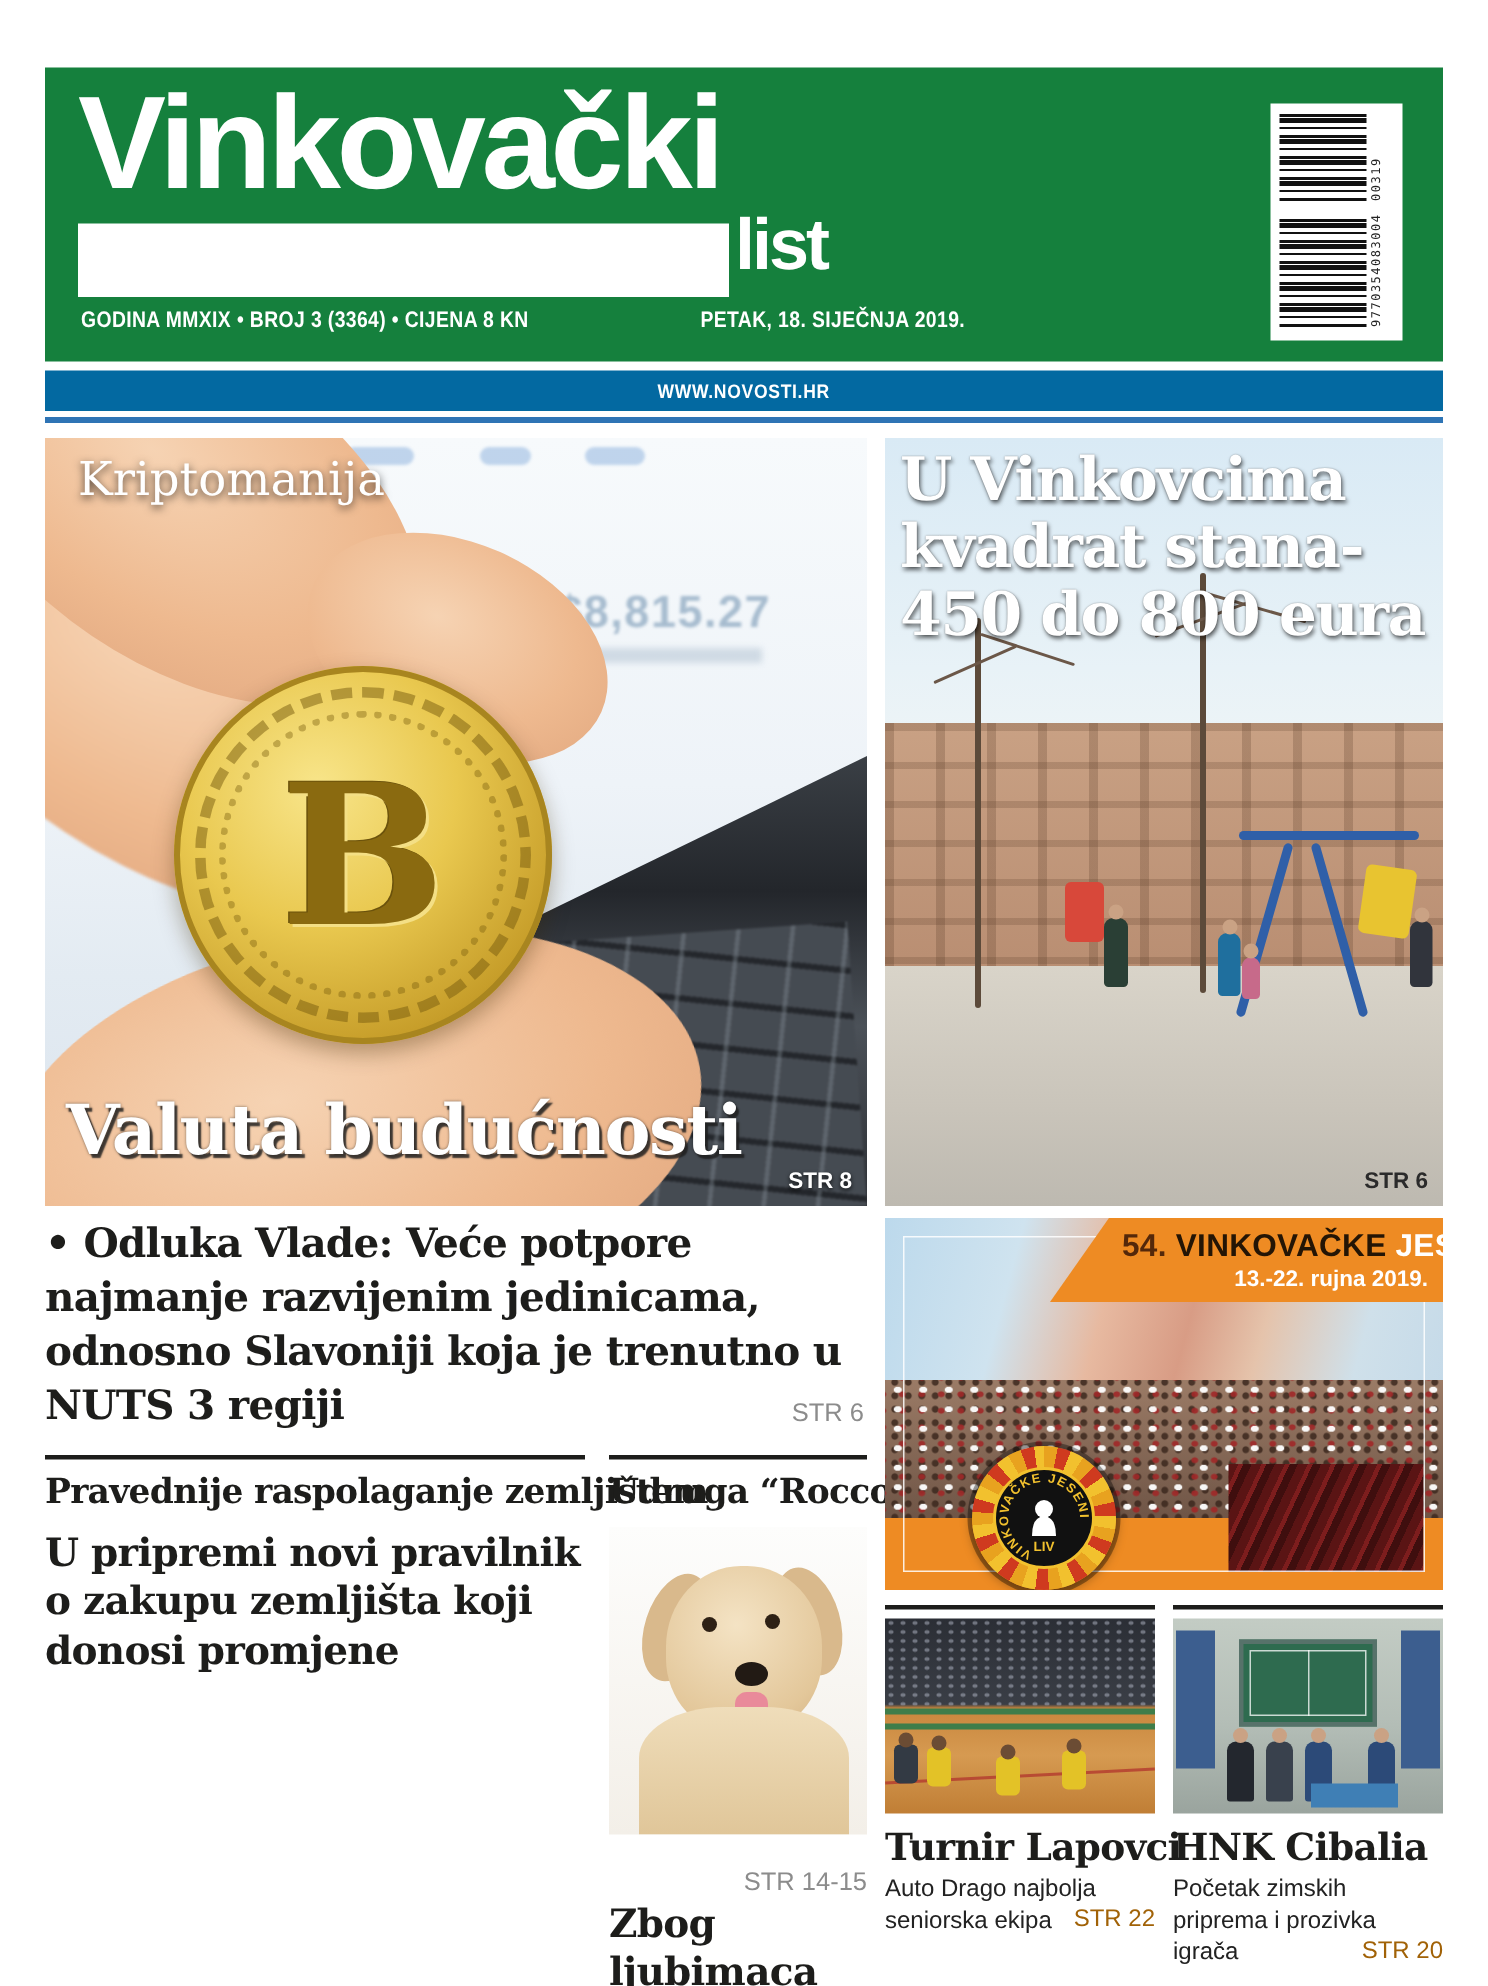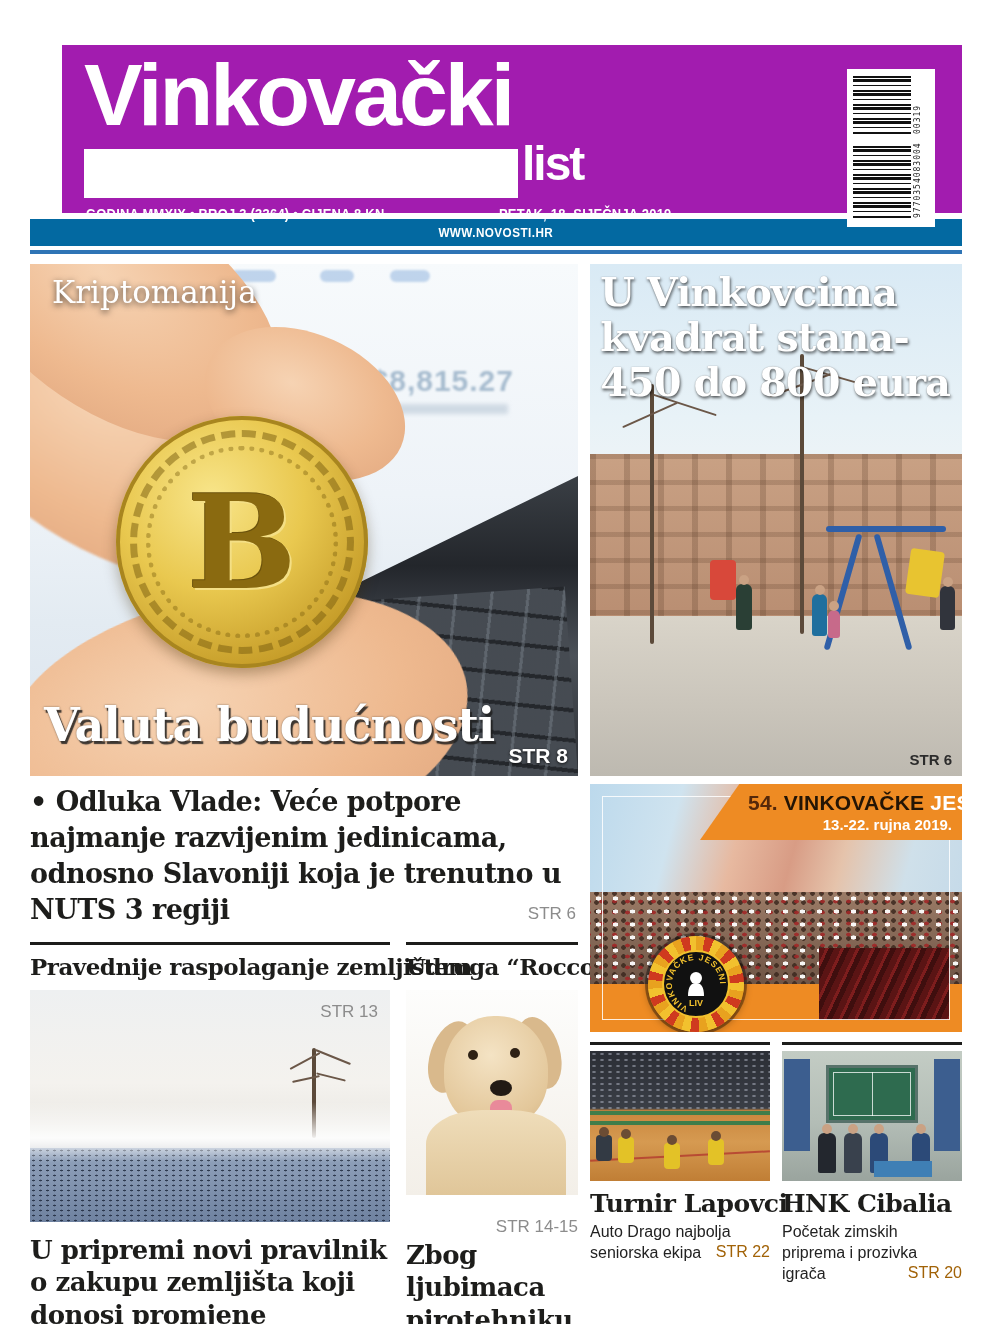--- a/index.html
+++ b/index.html
@@ -1,21 +1,21 @@
 <!DOCTYPE html>
 <html><head>
 <meta charset="utf-8">
 <style>
   * { box-sizing: border-box; margin:0; padding:0; }
   html,body { width:992px; height:1324px; }
   body { background:#fff; font-family:"Liberation Sans", sans-serif; position:relative; overflow:hidden; }
   .page { position:absolute; left:30px; top:45px; width:932px; }
 
   
-  .mast { position:relative; height:168px; background:#a21caf;margin-left:32px; }
+  .mast { position:relative; height:196px; background:#15803d; }
   .mast-title { position:absolute; left:22px; top:6px; color:#fff; font-weight:bold;
     font-size:88px; letter-spacing:-3px; line-height:1; }
   .mast-whitebox { position:absolute; left:22px; top:104px; width:434px; height:49px; background:#fff; }
   .mast-title2 { position:absolute; left:460px; top:95px; color:#fff; font-weight:bold;
     font-size:48px; letter-spacing:-2px; line-height:1; }
   .mast-issue { position:absolute; left:24px; top:160px; color:#fff; font-size:15px; font-weight:bold;
     letter-spacing:.3px; transform:scaleX(.86); transform-origin:left; white-space:nowrap; }
   .mast-date { position:absolute; left:437px; top:160px; color:#fff; font-size:15px; font-weight:bold;
     letter-spacing:.3px; transform:scaleX(.86); transform-origin:left; white-space:nowrap; }
   .barcode-box { position:absolute; right:27px; top:24px; width:88px; height:158px; background:#fff; padding:7px 6px; }
@@ -65,21 +65,21 @@
   .coin-ring2 { position:absolute; inset:30px; border-radius:50%; border:5px dotted rgba(120,92,14,.4); }
   .coin-b { position:absolute; inset:0; display:flex; align-items:center; justify-content:center;
     font-family:"DejaVu Serif", serif; font-weight:bold; font-size:130px; color:#8a6a10;
     text-shadow:2px 2px 0 #f4df85, -1px -1px 0 #6b520c; }
   .kicker { position:absolute; left:22px; top:10px; color:#fff; font-family:"DejaVu Serif", serif;
     font-size:31px; text-shadow:0 2px 6px rgba(0,0,0,.7); }
   .lead-head { position:absolute; left:14px; bottom:26px; color:#fff; font-family:"DejaVu Serif", serif;
     font-weight:bold; font-size:46px; line-height:1.06; letter-spacing:-1px;
     text-shadow:2px 3px 1px rgba(30,30,30,.85), 0 0 2px rgba(0,0,0,.5); }
   .lead-head span { display:block; }
-  .str-onphoto { position:absolute; right:10px; bottom:8px; color:#fff; font-size:21px; font-weight:bold;
+  .str-onphoto { position:absolute; right:10px; bottom:8px; color:#fff; font-size:15px; font-weight:bold;
     text-shadow:0 1px 3px rgba(0,0,0,.8); }
 
   
   .house-photo { height:512px; background:linear-gradient(180deg,#d9eaf5 0%,#e8f2f7 30%,#eef4f6 42%);padding-left:19px; }
   .building { position:absolute; left:0; right:0; top:190px; height:165px;
     background:
       repeating-linear-gradient(90deg, rgba(90,60,40,.25) 0 6px, transparent 6px 34px),
       repeating-linear-gradient(180deg, rgba(90,60,40,.22) 0 5px, transparent 5px 26px),
       linear-gradient(180deg,#c9a184,#b98e72); }
   .pground { position:absolute; left:0; right:0; bottom:0; height:160px;
@@ -244,30 +244,20 @@
 
       <div class="gov">
         <div class="gov-head">• Odluka Vlade: Veće potpore najmanje razvijenim jedinicama, odnosno Slavoniji koja je trenutno u NUTS 3 regiji</div>
         <span class="gov-str">STR 6</span>
       </div>
 
       <div class="subrow">
         <div class="subcol-a">
           <div class="sec-rule"></div>
           <div class="sec-title">Pravednije raspolaganje zemljištem</div>
-          <div class="photo field-photo">
-            <div class="tree" style="left:282px; top:58px; height:90px"></div>
-            <div class="branch" style="left:258px; top:70px; width:34px; transform:rotate(-28deg)"></div>
-            <div class="branch" style="left:284px; top:66px; width:38px; transform:rotate(22deg)"></div>
-            <div class="branch" style="left:262px; top:88px; width:28px; transform:rotate(-12deg)"></div>
-            <div class="branch" style="left:286px; top:86px; width:30px; transform:rotate(14deg)"></div>
-            <div class="field-soil"></div>
-            <div class="fog"></div>
-            <div class="str-gray">STR 13</div>
-          </div>
           <div class="bottom-head">U pripremi novi pravilnik o zakupu zemljišta koji donosi promjene</div>
         </div>
 
         <div class="subcol-b">
           <div class="sec-rule"></div>
           <div class="sec-title">Udruga “Rocco“</div>
           <div class="photo dog-photo">
             <div class="dog-ear" style="left:24px; top:30px; transform:rotate(18deg)"></div>
             <div class="dog-ear" style="left:112px; top:26px; transform:rotate(-16deg)"></div>
             <div class="dog-head">

